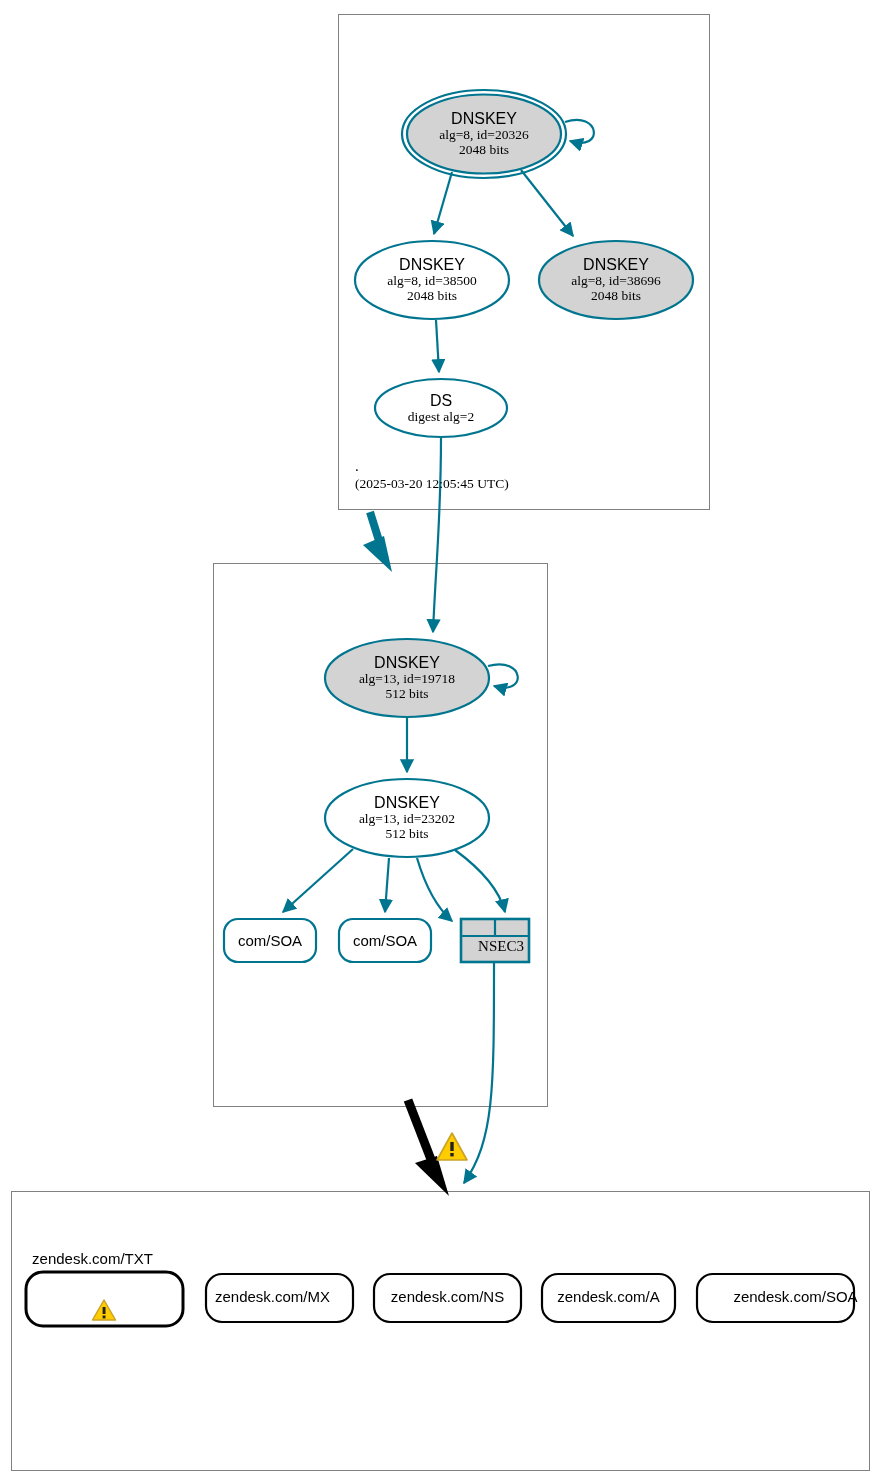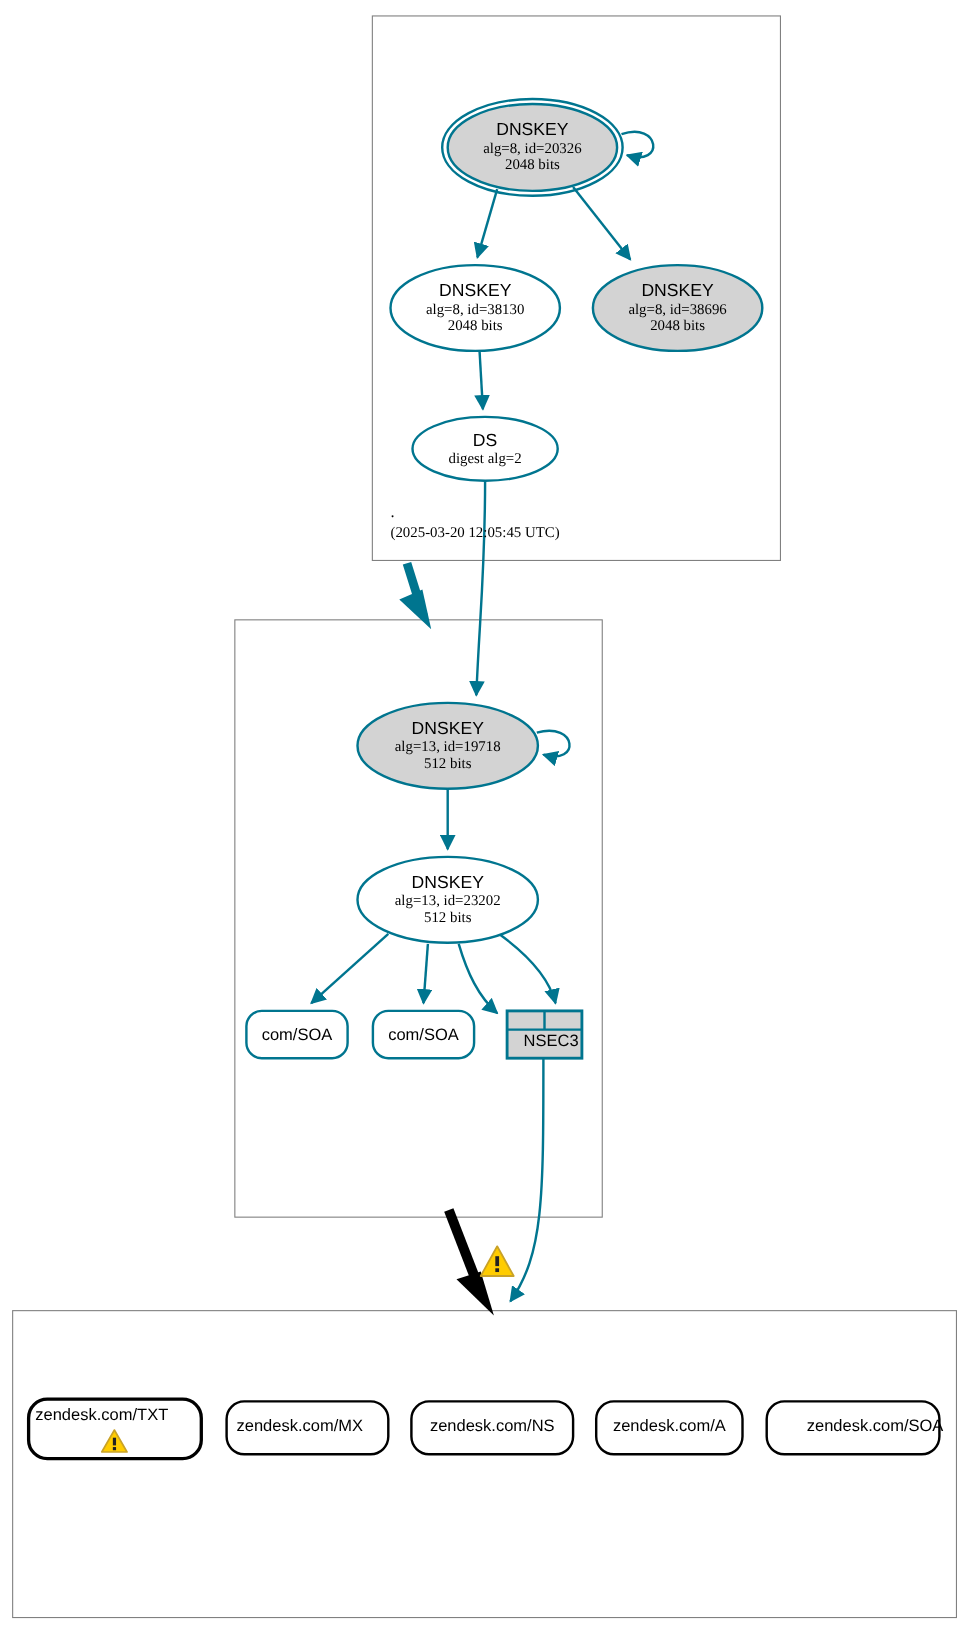--- a/index.html
+++ b/index.html
@@ -158,21 +158,21 @@
   </svg>
 
   <div class="nodetext" style="left:404px;top:110px;width:160px;">
     <div class="t1">DNSKEY</div>
     <div class="t2">alg=8, id=20326</div>
     <div class="t2">2048 bits</div>
   </div>
 
   <div class="nodetext" style="left:352px;top:256px;width:160px;">
     <div class="t1">DNSKEY</div>
-    <div class="t2">alg=8, id=38130</div>
+    <div class="t2">alg=8, id=38500</div>
     <div class="t2">2048 bits</div>
   </div>
 
   <div class="nodetext" style="left:536px;top:256px;width:160px;">
     <div class="t1">DNSKEY</div>
     <div class="t2">alg=8, id=38696</div>
     <div class="t2">2048 bits</div>
   </div>
 
   <div class="nodetext" style="left:381px;top:392px;width:120px;">
@@ -187,23 +187,23 @@
   </div>
 
   <div class="nodetext" style="left:327px;top:794px;width:160px;">
     <div class="t1">DNSKEY</div>
     <div class="t2">alg=13, id=23202</div>
     <div class="t2">512 bits</div>
   </div>
 
   <div class="rrlabel" style="left:224px;top:932px;width:92px;">com/SOA</div>
   <div class="rrlabel" style="left:339px;top:932px;width:92px;">com/SOA</div>
-  <div class="nsec3label" style="left:461px;top:938px;width:80px;">NSEC3</div>
-
-  <div class="rrlabel" style="left:26px;top:1278px;width:133px;">zendesk.com/TXT</div>
+  <div class="nsec3label" style="left:461px;top:938px;width:80px;font-family:Liberation Serif, serif;">NSEC3</div>
+
+  <div class="rrlabel" style="left:26px;top:1250px;width:133px;">zendesk.com/TXT</div>
   <div class="rrlabel" style="left:206px;top:1288px;width:133px;">zendesk.com/MX</div>
   <div class="rrlabel" style="left:374px;top:1288px;width:147px;">zendesk.com/NS</div>
   <div class="rrlabel" style="left:542px;top:1288px;width:133px;">zendesk.com/A</div>
   <div class="rrlabel" style="left:697px;top:1288px;width:157px;margin-left:20px;">zendesk.com/SOA</div>
 
   <div class="zonelabel" style="left:355px;top:458px;">
     <div class="zname">.</div>
     <div class="ztime">(2025-03-20 12:05:45 UTC)</div>
   </div>
 

